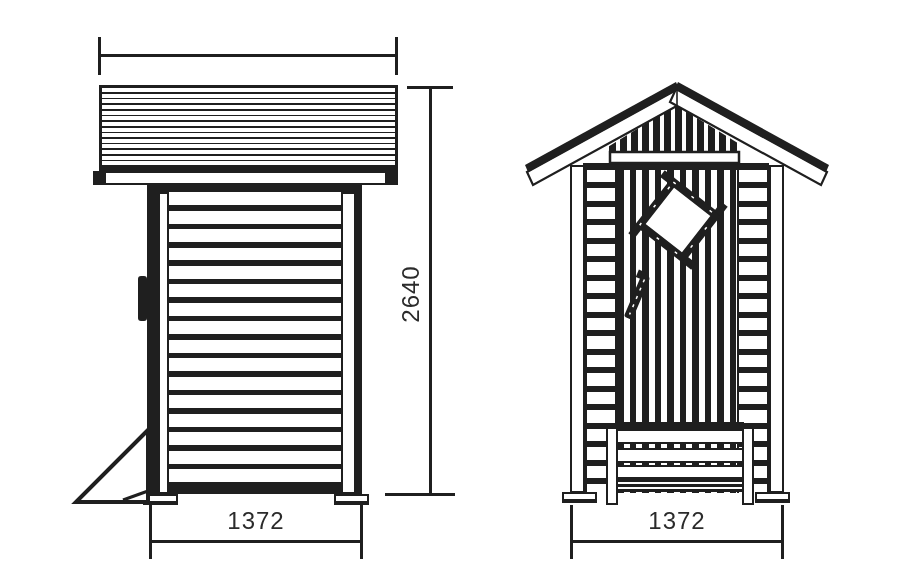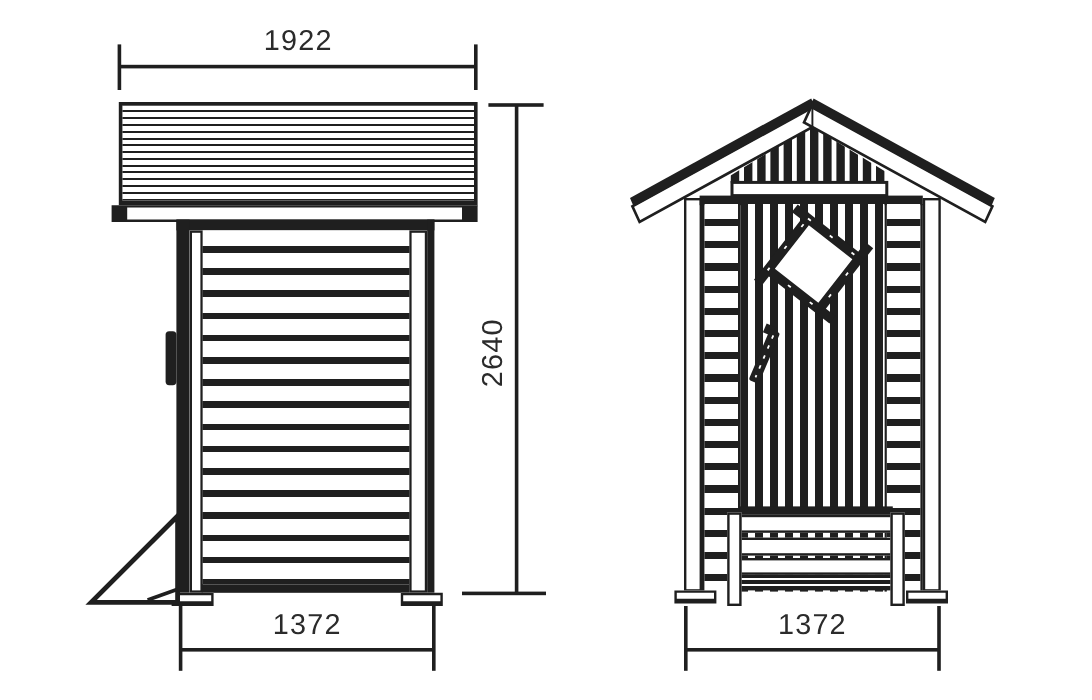--- a/index.html
+++ b/index.html
@@ -14,21 +14,20 @@
     text-align:center;letter-spacing:1px;white-space:nowrap;
   }
   .white-box{background:#ffffff;border:2.5px solid #1f1f1f;}
   svg{position:absolute;left:0;top:0;pointer-events:none;}
 </style>
 </head>
 <body>
 
 <div id="canvas">
 
-  <div class="dim-label" style="left:100px;top:23px;width:297px;">1922</div>
   <div class="abs ink" style="left:100px;top:54px;width:297px;height:3px;"></div>
   <div class="abs ink" style="left:98px;top:37px;width:3px;height:38px;"></div>
   <div class="abs ink" style="left:395px;top:37px;width:3px;height:38px;"></div>
 
   <div class="abs" style="left:99px;top:85px;width:299px;height:87px;
               border:3px solid #1f1f1f;border-bottom:5px solid #1f1f1f;
               background:repeating-linear-gradient(to bottom,#ffffff 0 4px,#1f1f1f 4px 5.65px);"></div>
 
   <div class="abs" style="left:93px;top:171px;width:305px;height:14px;background:#ffffff;
               border:2px solid #1f1f1f;border-left:13px solid #1f1f1f;border-right:13px solid #1f1f1f;"></div>

